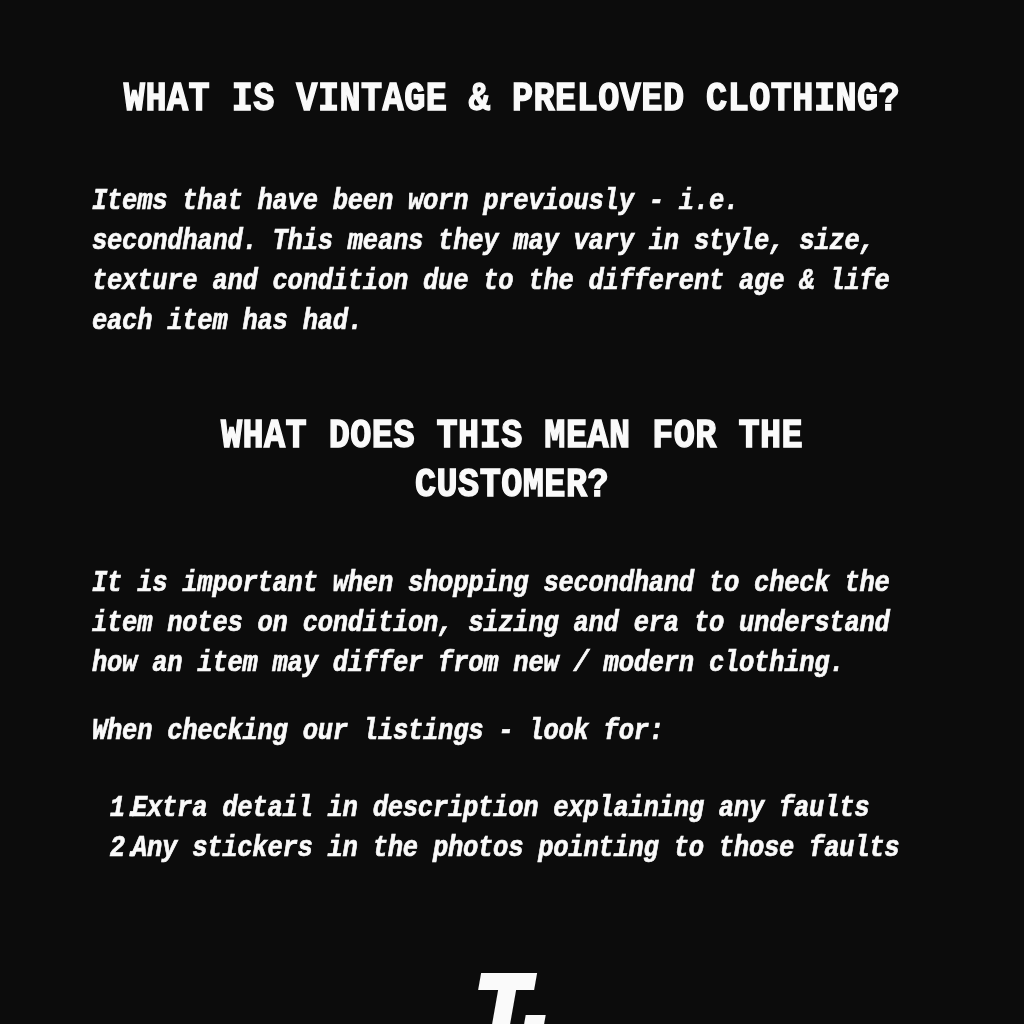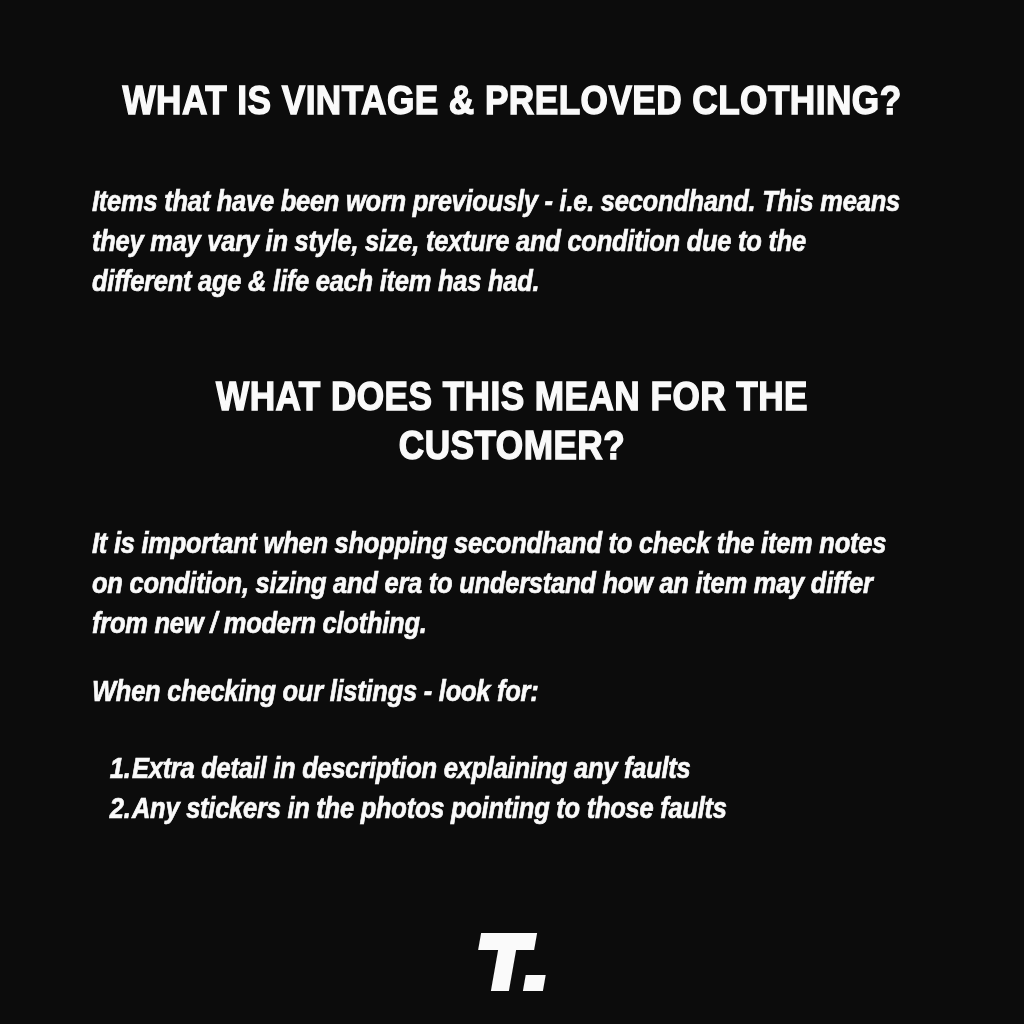--- a/index.html
+++ b/index.html
@@ -7,21 +7,21 @@
     padding: 0;
     background: #000;
   }
   .canvas {
     position: relative;
     width: 1024px;
     height: 1024px;
     background: #0c0c0c;
     overflow: hidden;
     color: #fafafa;
-    font-family: Liberation Sans, sans-serif;
+    font-family: Liberation Mono, monospace;
   }
   .heading {
     margin: 0;
     text-align: center;
     font-weight: 700;
     font-size: 40px;
     line-height: 40px;
     letter-spacing: 0.5px;
     color: #fafafa;
     -webkit-text-stroke: 1.4px #fafafa;

